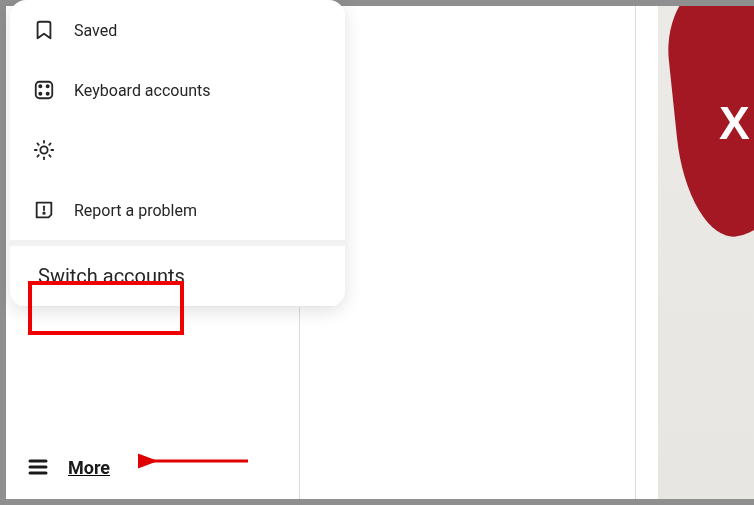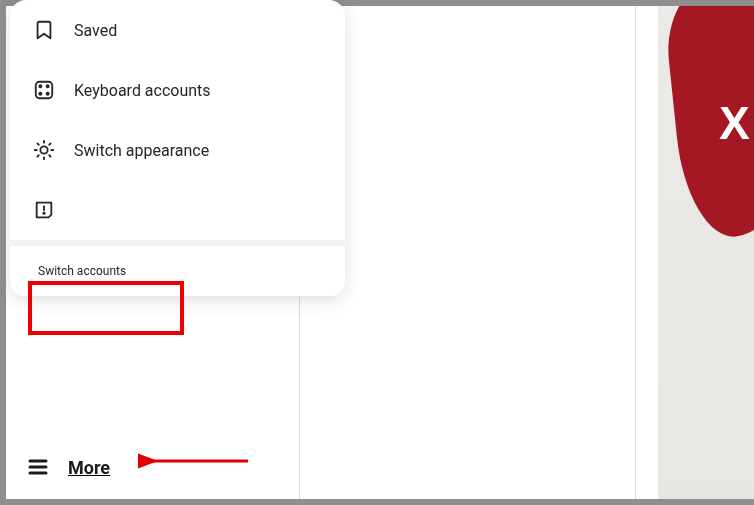--- a/index.html
+++ b/index.html
@@ -59,21 +59,21 @@
       height: 6px;
       background: #f2f2f2;
     }
     .thin-divider {
       height: 1px;
       background: #e6e6e6;
     }
     .menu-item-simple {
       padding: 18px 28px;
       cursor: pointer;
-      font-size: 12px;
+      font-size: 20px;
       color: #262626;
     }
     .highlight-box {
       border: 4px solid #e00;
       position: absolute;
       left: 22px;
       top: 275px;
       width: 156px;
       height: 54px;
       z-index: 30;
@@ -193,31 +193,31 @@
               <line x1="12" y1="2" x2="12" y2="4"></line>
               <line x1="12" y1="20" x2="12" y2="22"></line>
               <line x1="4.9" y1="4.9" x2="6.3" y2="6.3"></line>
               <line x1="17.7" y1="17.7" x2="19.1" y2="19.1"></line>
               <line x1="2" y1="12" x2="4" y2="12"></line>
               <line x1="20" y1="12" x2="22" y2="12"></line>
               <line x1="4.9" y1="19.1" x2="6.3" y2="17.7"></line>
               <line x1="17.7" y1="6.3" x2="19.1" y2="4.9"></line>
             </svg>
         </span>
-        <span>Switch appearance</span>
       </div>
 
       <div class="menu-item">
         <span class="icon-box">
           <svg width="22" height="22" viewBox="0 0 24 24" fill="none" stroke="#262626" stroke-width="2" stroke-linecap="round" stroke-linejoin="round">
               <path d="M4 4h16v13l-3 3H4z"></path>
               <line x1="12" y1="8" x2="12" y2="12"></line>
               <circle cx="12" cy="15.5" r="0.8" fill="#262626"></circle>
             </svg>
         </span>
+        <span>Report a problem</span>
       </div>
 
       <div class="divider"></div>
 
       <div class="menu-item-simple">
         <span>Switch accounts</span>
       </div>
 
       <div class="thin-divider"></div>
 

